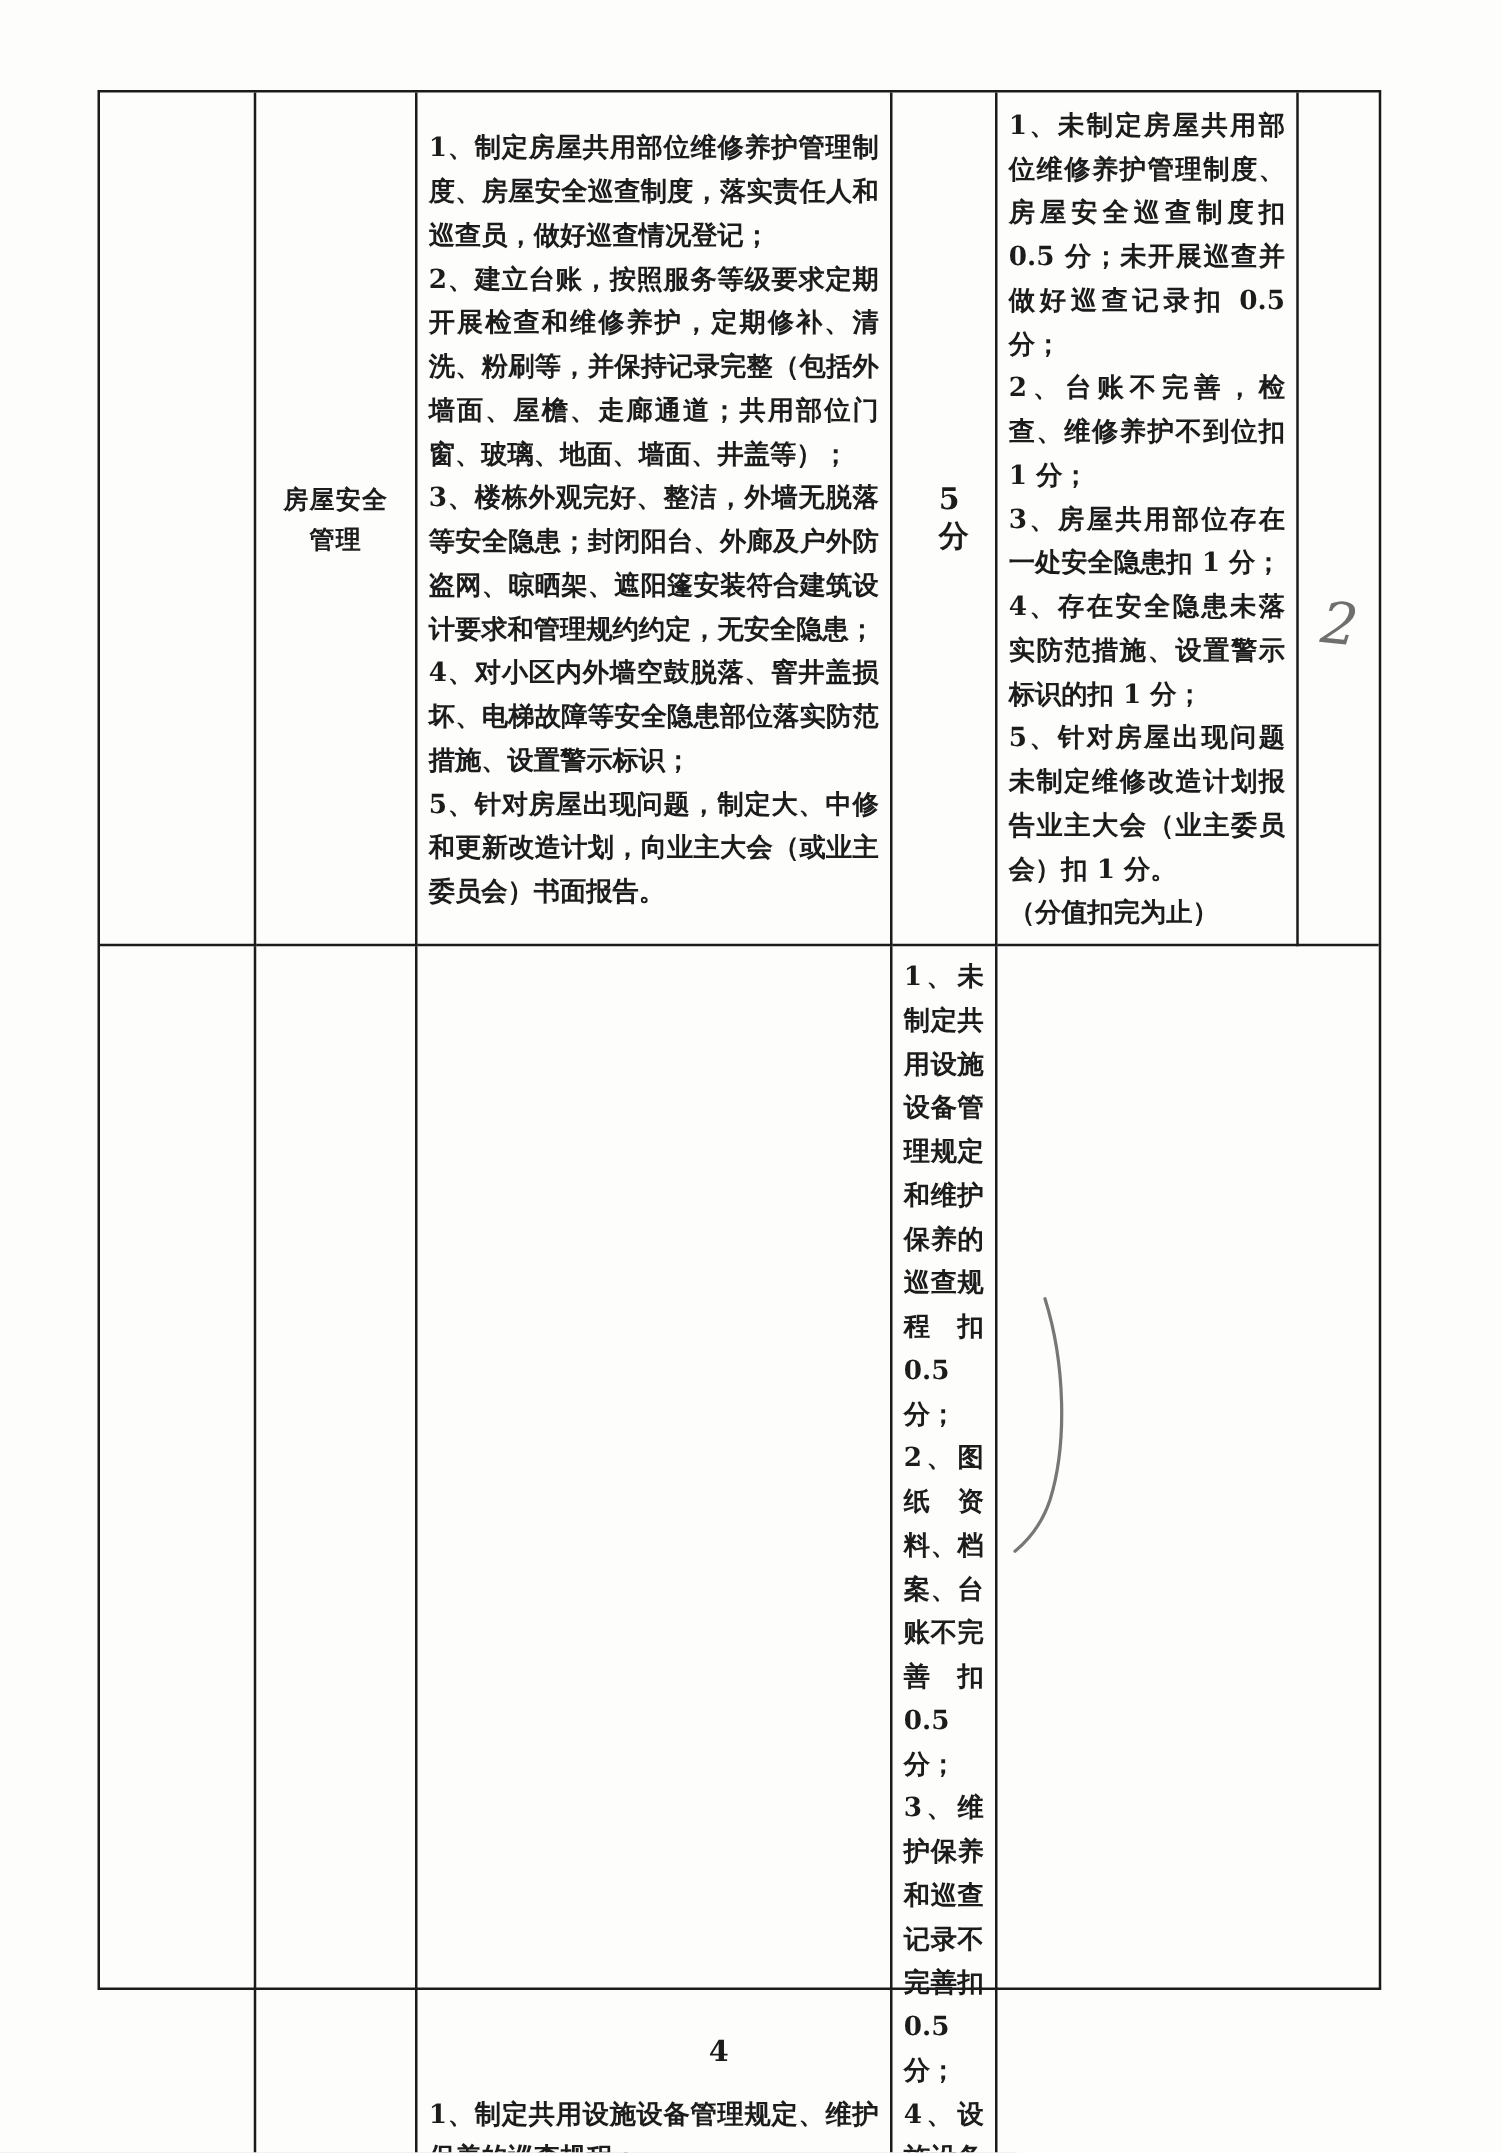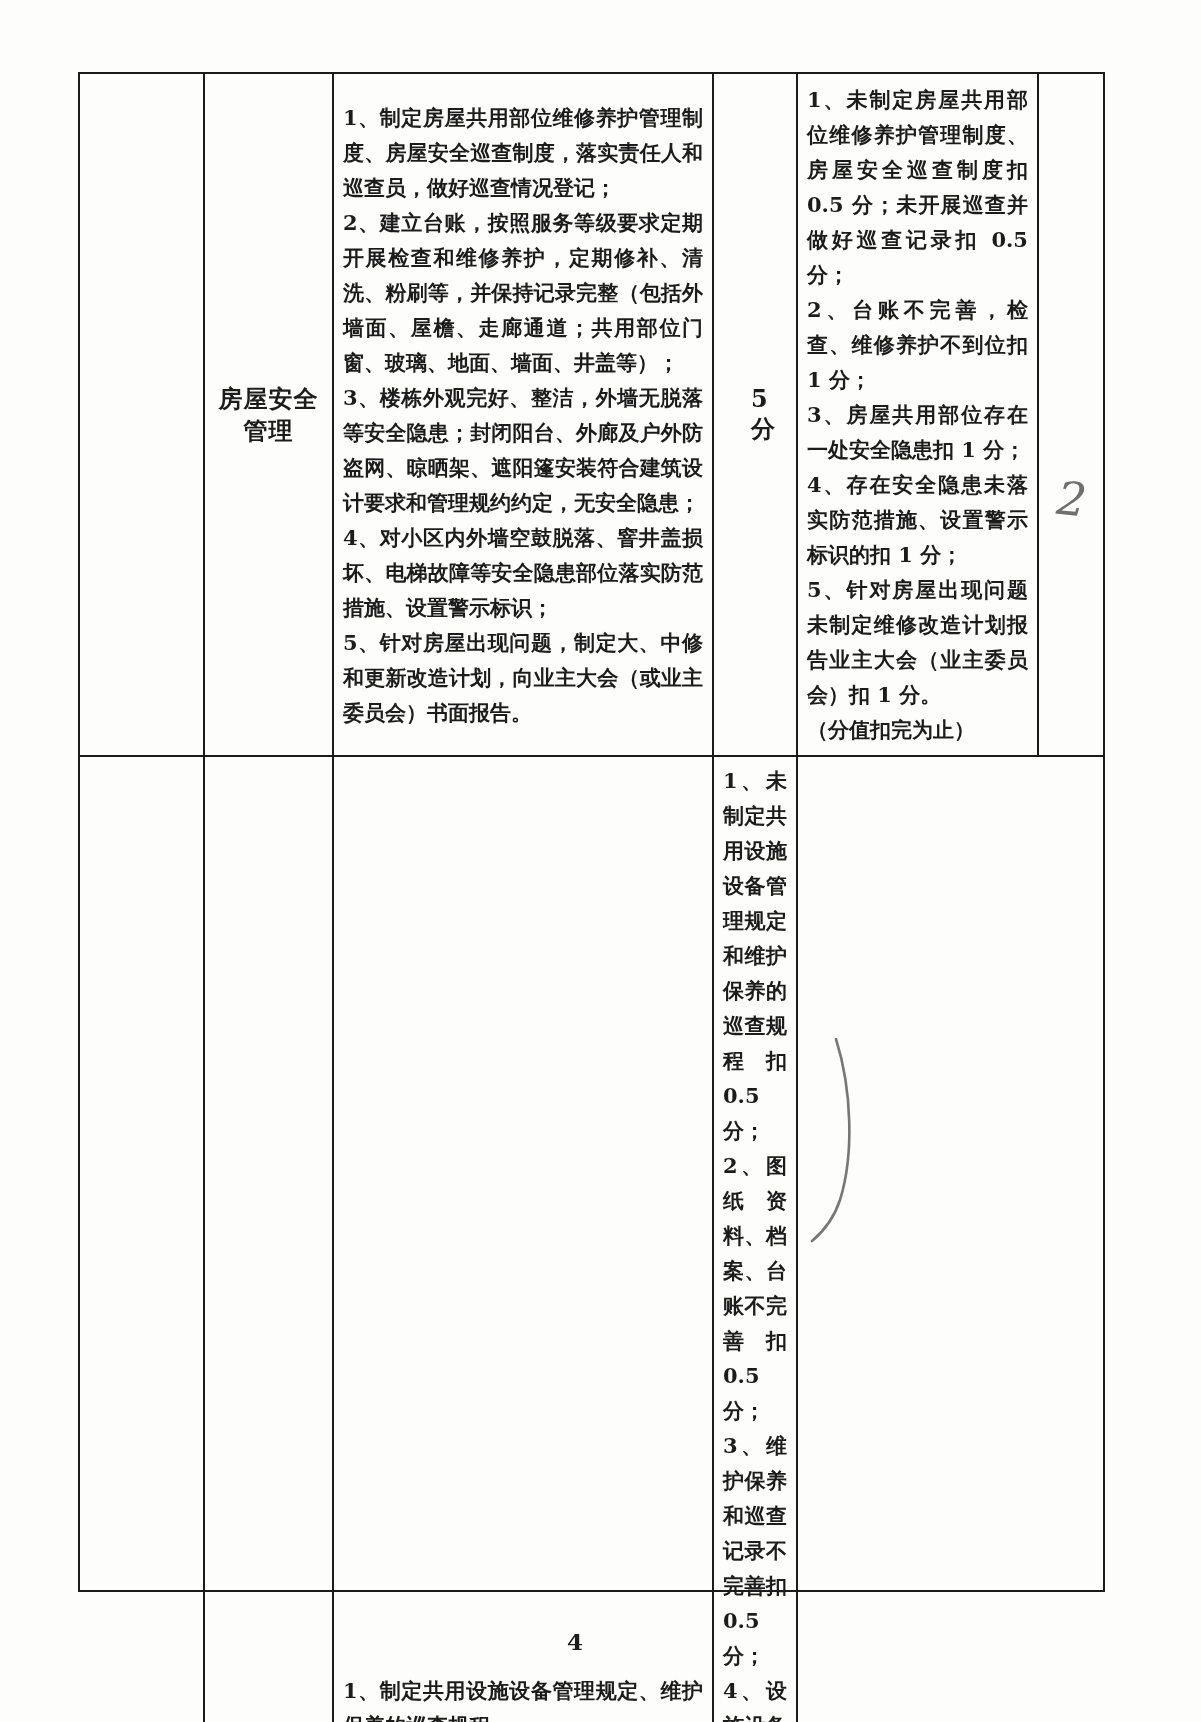--- a/index.html
+++ b/index.html
@@ -26,21 +26,21 @@
     border-bottom:2.5px solid #1b1b1b;
     box-sizing:border-box;
     position:relative;
     display:flex;
     align-items:center;
     justify-content:center;
   }
   .cell.last-col{border-right:none;}
   .cell.last-row{border-bottom:none;justify-content:flex-end;}
   .head{
-    font-size:24px;
+    font-size:20px;
     font-weight:700;
     text-align:center;
     line-height:32px;
     white-space:pre-line;
     letter-spacing:1px;
   }
   .block{
     white-space:pre-line;
     font-size:21px;
     font-weight:700;

